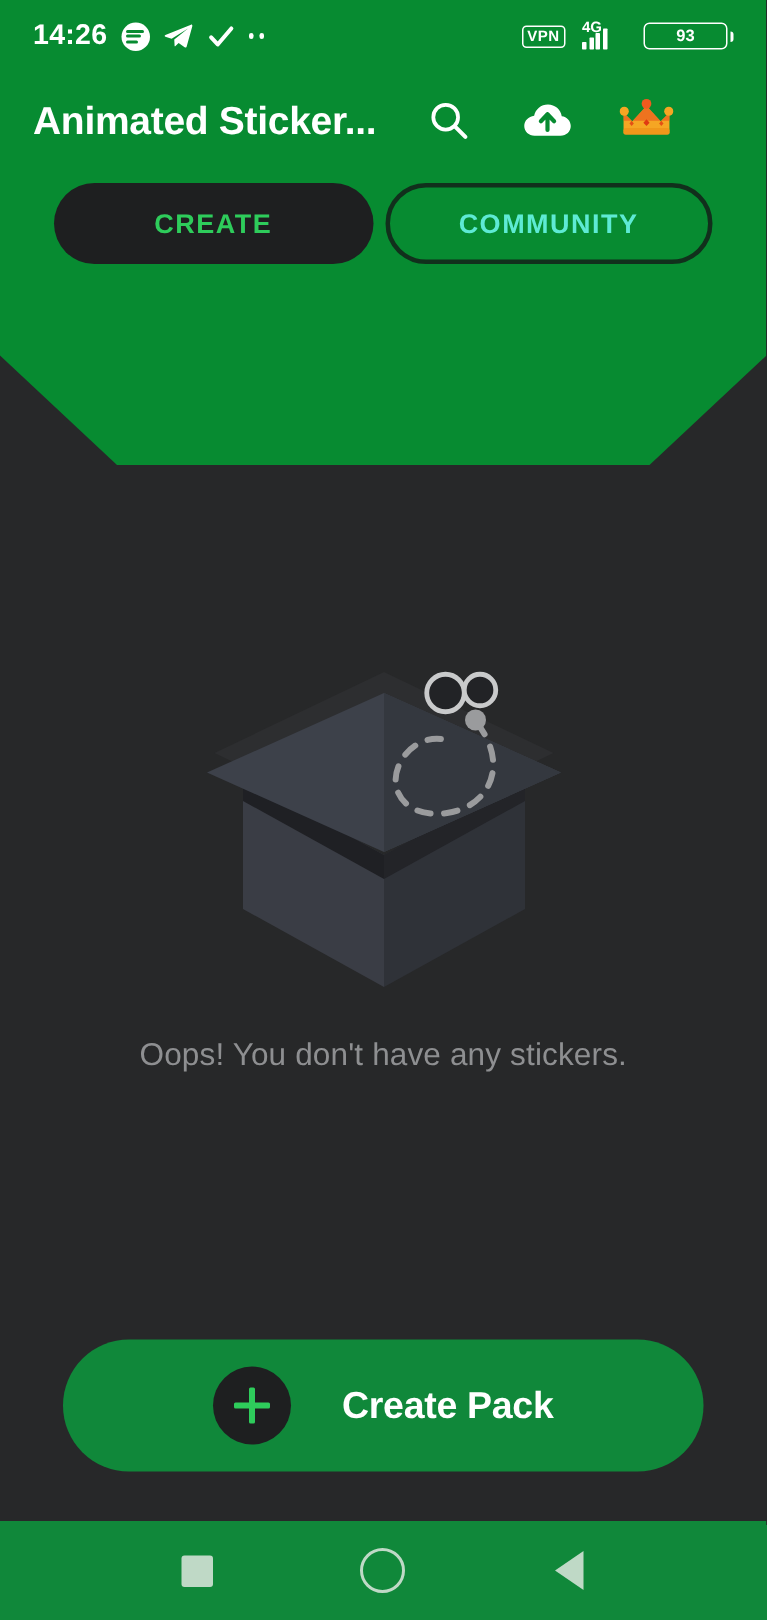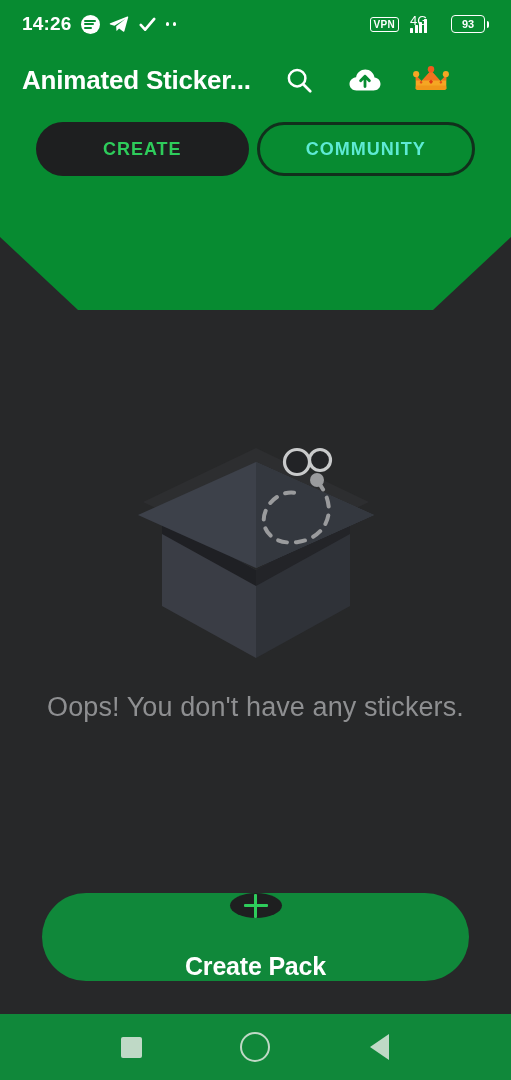--- a/index.html
+++ b/index.html
@@ -37,26 +37,26 @@
   .ico-telegram{ width:20px; height:20px; display:block; }
   .ico-check{ width:19px; height:19px; display:block; }
   .ico-dots{ display:flex; gap:3.5px; align-items:center; }
   .ico-dots b{ width:3.5px; height:3.5px; border-radius:50%; background:#fff; display:block; }
 
   .ico-vpn{
     border:1.8px solid #fff; border-radius:3px; font-size:10px; font-weight:bold;
     padding:1px 3px; letter-spacing:.3px; line-height:1.1;
   }
   .ico-signal{ position:relative; width:30px; height:20px; }
-  .ico-signal .g{ position:absolute; top:-1px; left:0; font-size:13px; font-weight:normal; }
+  .ico-signal .g{ position:absolute; top:-1px; left:0; font-size:10px; font-weight:bold; }
   .ico-signal .bars{ position:absolute; bottom:1px; left:0; display:flex; align-items:flex-end; gap:1.5px; }
   .ico-signal .bars b{ width:3px; background:#fff; display:block; border-radius:.5px; }
   .ico-battery{ display:flex; align-items:center; }
   .ico-battery .body{
-    width:34px; height:18px; border:1.8px solid #fff; border-radius:4px;
+    width:56px; height:18px; border:1.8px solid #fff; border-radius:4px;
     display:flex; align-items:center; justify-content:center;
   }
   .ico-battery .body span{ font-size:11px; font-weight:bold; color:#fff; }
   .ico-battery .cap{ width:2.5px; height:7px; background:#fff; border-radius:0 2px 2px 0; margin-left:1.5px; }
 
   
   .appbar{
     position:absolute; left:0; top:52px; width:475px; height:56px;
     display:flex; align-items:center; padding:0 22px;
   }
@@ -76,27 +76,27 @@
   }
   .tab.active{ background:#1E1F20; color:#2ECC5B; }
   .tab.inactive{ background:transparent; color:#5eead4; border:3px solid #11301C; }
 
   
   .empty{
     position:absolute; left:0; top:330px; width:511px;
     display:flex; flex-direction:column; align-items:center;
   }
   .empty-art{ width:260px; height:300px; display:block; margin-top:40px; }
-  .empty-text{ margin-top:22px; color:#8E8F91; font-size:27px; letter-spacing:.1px; }
+  .empty-text{ margin-top:22px; color:#8E8F91; font-size:21px; letter-spacing:.1px; }
 
   
   .cta{
     position:absolute; left:42px; top:893px; width:427px; height:88px;
     background:#10883A; border-radius:44px;
-    display:flex; align-items:center; justify-content:center; gap:34px;flex-direction:column;
+    display:flex; align-items:center; justify-content:center; gap:34px;
   }
   .cta-plus{
     width:52px; height:52px; border-radius:50%; background:#1E1F20;
     display:flex; align-items:center; justify-content:center; position:relative;
   }
   .cta-plus i{ position:absolute; background:#2ECC5B; display:block; border-radius:1px; }
   .cta-plus i:nth-child(1){ width:24px; height:3.5px; }
   .cta-plus i:nth-child(2){ width:3.5px; height:24px; }
   .cta-label{ color:#fff; font-size:25px; font-weight:bold; letter-spacing:-.2px; }
 

